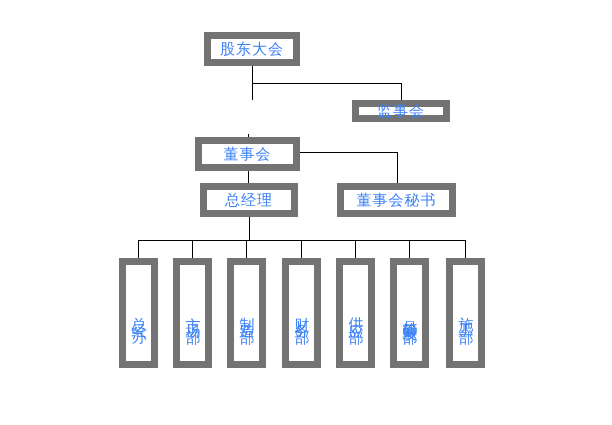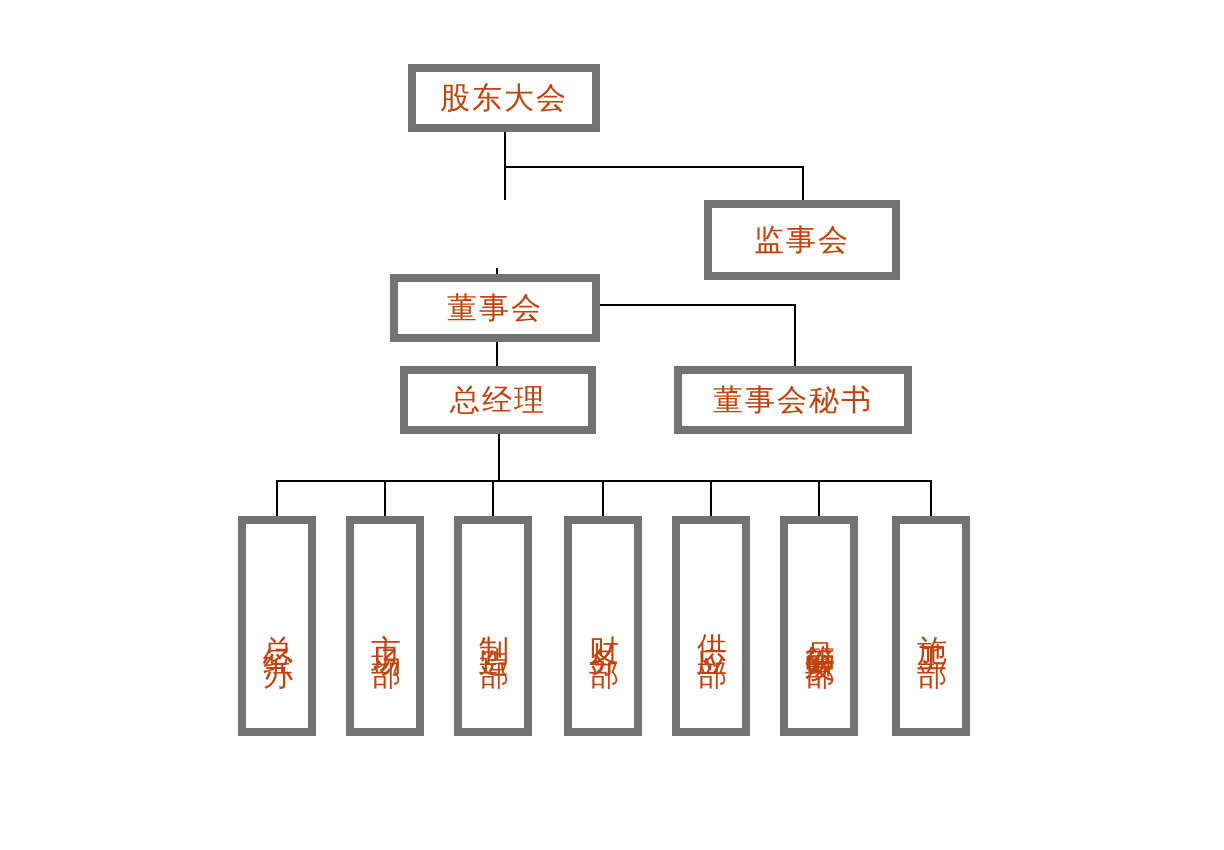--- a/index.html
+++ b/index.html
@@ -17,26 +17,27 @@
     position: relative;
     width: 612px;
     height: 425px;
     background: #ffffff;
   }
 
   
   .node {
     position: absolute;
     box-sizing: border-box;
-    border: 4px solid #737373;
+    border: 7px solid #737373;
     background: #ffffff;
     display: flex;
     align-items: center;
     justify-content: center;
-    color: #c2410c;
+    color: #3b82f6;
+    font-family: Liberation Serif, serif;
   }
 
   
   .node.h {
     font-size: 15px;
     letter-spacing: 1px;
     line-height: 1;
     white-space: nowrap;
   }
 
@@ -83,21 +84,21 @@
   <div class="ln v" style="left:192px; top:240px; height:18px;"></div>
   <div class="ln v" style="left:246px; top:240px; height:18px;"></div>
   <div class="ln v" style="left:301px; top:240px; height:18px;"></div>
   <div class="ln v" style="left:355px; top:240px; height:18px;"></div>
   <div class="ln v" style="left:409px; top:240px; height:18px;"></div>
   <div class="ln v" style="left:465px; top:240px; height:18px;"></div>
 
   <div class="node h" style="left:204px; top:32px; width:96px; height:34px;">股东大会</div>
 
   <div class="node h" style="left:195px; top:100px; width:105px; height:34px;margin-top:37px;">董事会</div>
-  <div class="node h" style="left:352px; top:100px; width:98px; height:40px;">监事会</div>
+  <div class="node h" style="left:352px; top:100px; width:98px; height:22px;">监事会</div>
 
   <div class="node h" style="left:337px; top:183px; width:119px; height:34px;">董事会秘书</div>
   <div class="node h" style="left:200px; top:183px; width:98px; height:34px;">总经理</div>
 
   <div class="node v" style="left:119px; top:258px; width:39px; height:110px;">总经办</div>
   <div class="node v" style="left:173px; top:258px; width:39px; height:110px;">市场部</div>
   <div class="node v" style="left:227px; top:258px; width:39px; height:110px;">制造部</div>
   <div class="node v" style="left:282px; top:258px; width:39px; height:110px;">财务部</div>
   <div class="node v" style="left:336px; top:258px; width:39px; height:110px;">供应部</div>
   <div class="node v tight" style="left:390px; top:258px; width:39px; height:110px;">品管研发部</div>

